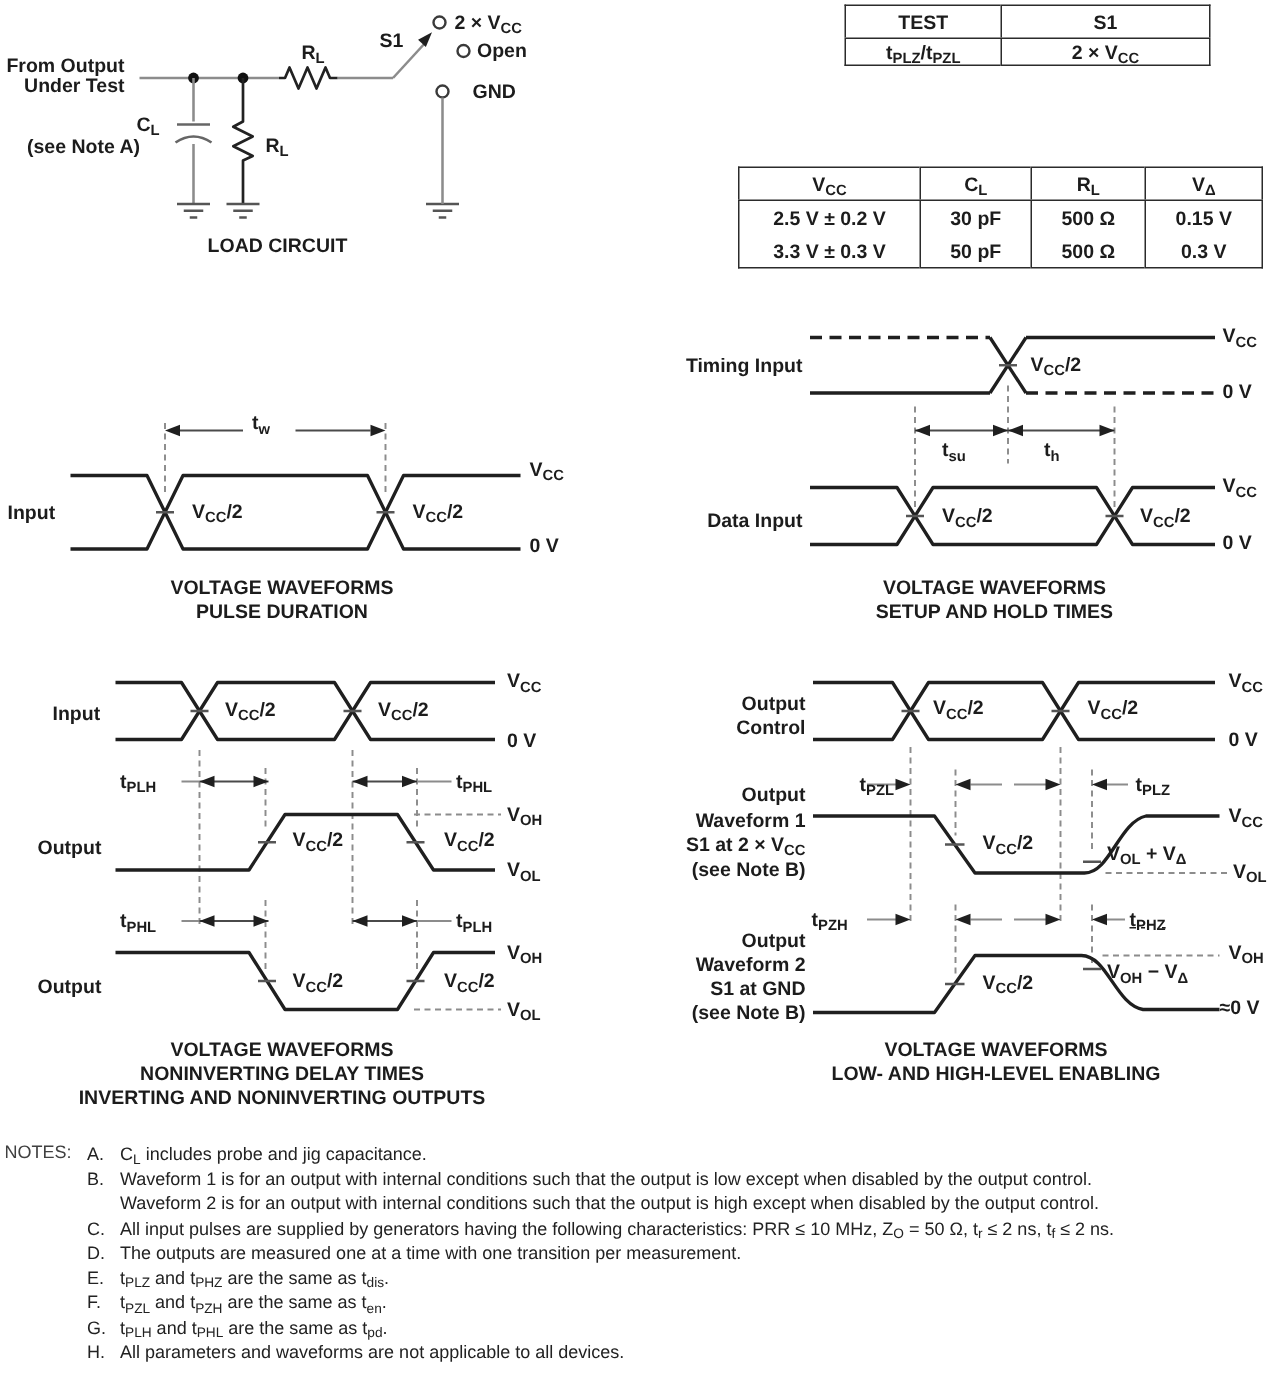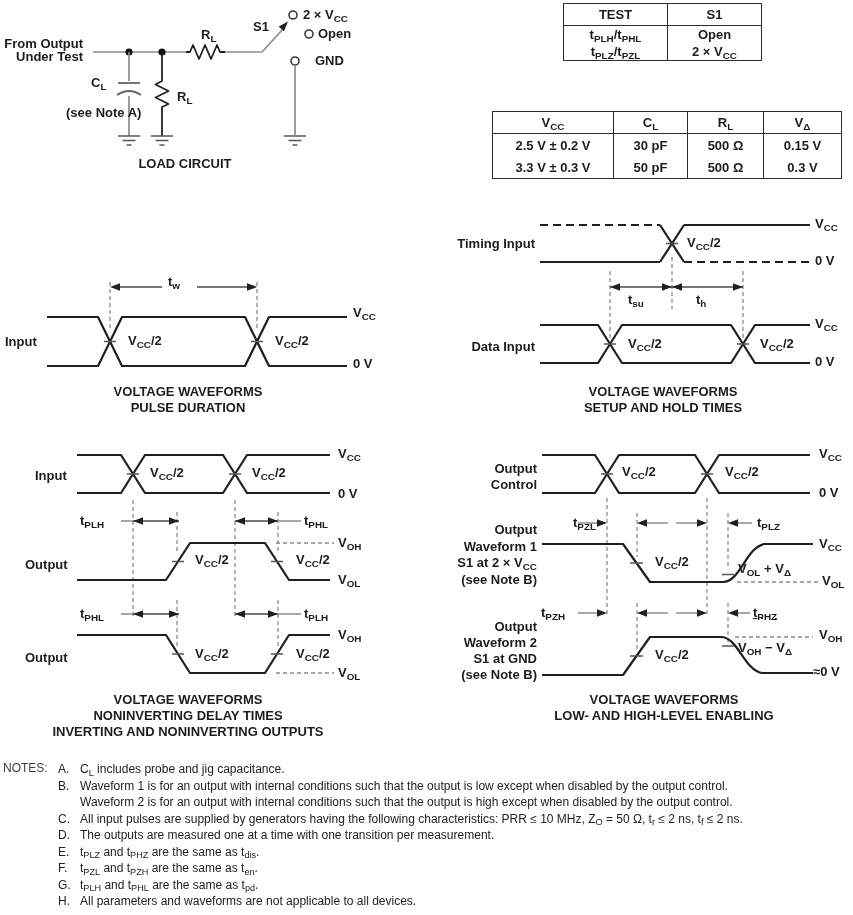--- a/index.html
+++ b/index.html
@@ -142,45 +142,41 @@
       <path class="tick" d="M630,656 H643 M722,646 H734"></path>
       <path class="gd" d="M735,637 H813"></path>
     </g>
   </svg>
 
   <div class="lbl rblock" style="right:770px;top:37px;">
     <div>From Output</div>
     <div>Under Test</div>
   </div>
   <div class="lbl" style="left:91px;top:76px;">C<sub>L</sub></div>
-  <div class="lbl" style="left:18px;top:106px;margin-left:48px;">(see Note A)</div>
+  <div class="lbl" style="left:18px;top:91px;">(see Note A)</div>
   <div class="lbl" style="left:201px;top:28px;">R<sub>L</sub></div>
   <div class="lbl" style="left:177px;top:90px;">R<sub>L</sub></div>
   <div class="lbl" style="left:253px;top:20px;">S1</div>
   <div class="lbl" style="left:303px;top:8px;">2 × V<sub>CC</sub></div>
   <div class="lbl" style="left:318px;top:27px;">Open</div>
   <div class="lbl" style="left:315px;top:54px;">GND</div>
   <div class="cap" style="left:110px;top:156px;width:150px;">LOAD CIRCUIT</div>
 
-  <table class="dt" id="t1" style="left:563px;top:3px;width:199px;padding-left:20px;">
+  <table class="dt" id="t1" style="left:563px;top:3px;width:244px;padding-left:20px;">
     <colgroup>
         <col style="width:104px">
         <col>
       </colgroup>
     <thead>
       <tr>
         <th>TEST</th>
         <th>S1</th>
       </tr>
     </thead>
     <tbody>
-      <tr>
-        <td>t<sub>PLH</sub>/t<sub>PHL</sub></td>
-        <td>Open</td>
-      </tr>
       <tr>
         <td>t<sub>PLZ</sub>/t<sub>PZL</sub></td>
         <td>2 × V<sub>CC</sub></td>
       </tr>
     </tbody>
   </table>
 
   <table class="dt" id="t2" style="left:492px;top:111px;width:350px;">
     <colgroup>
         <col style="width:121px">

